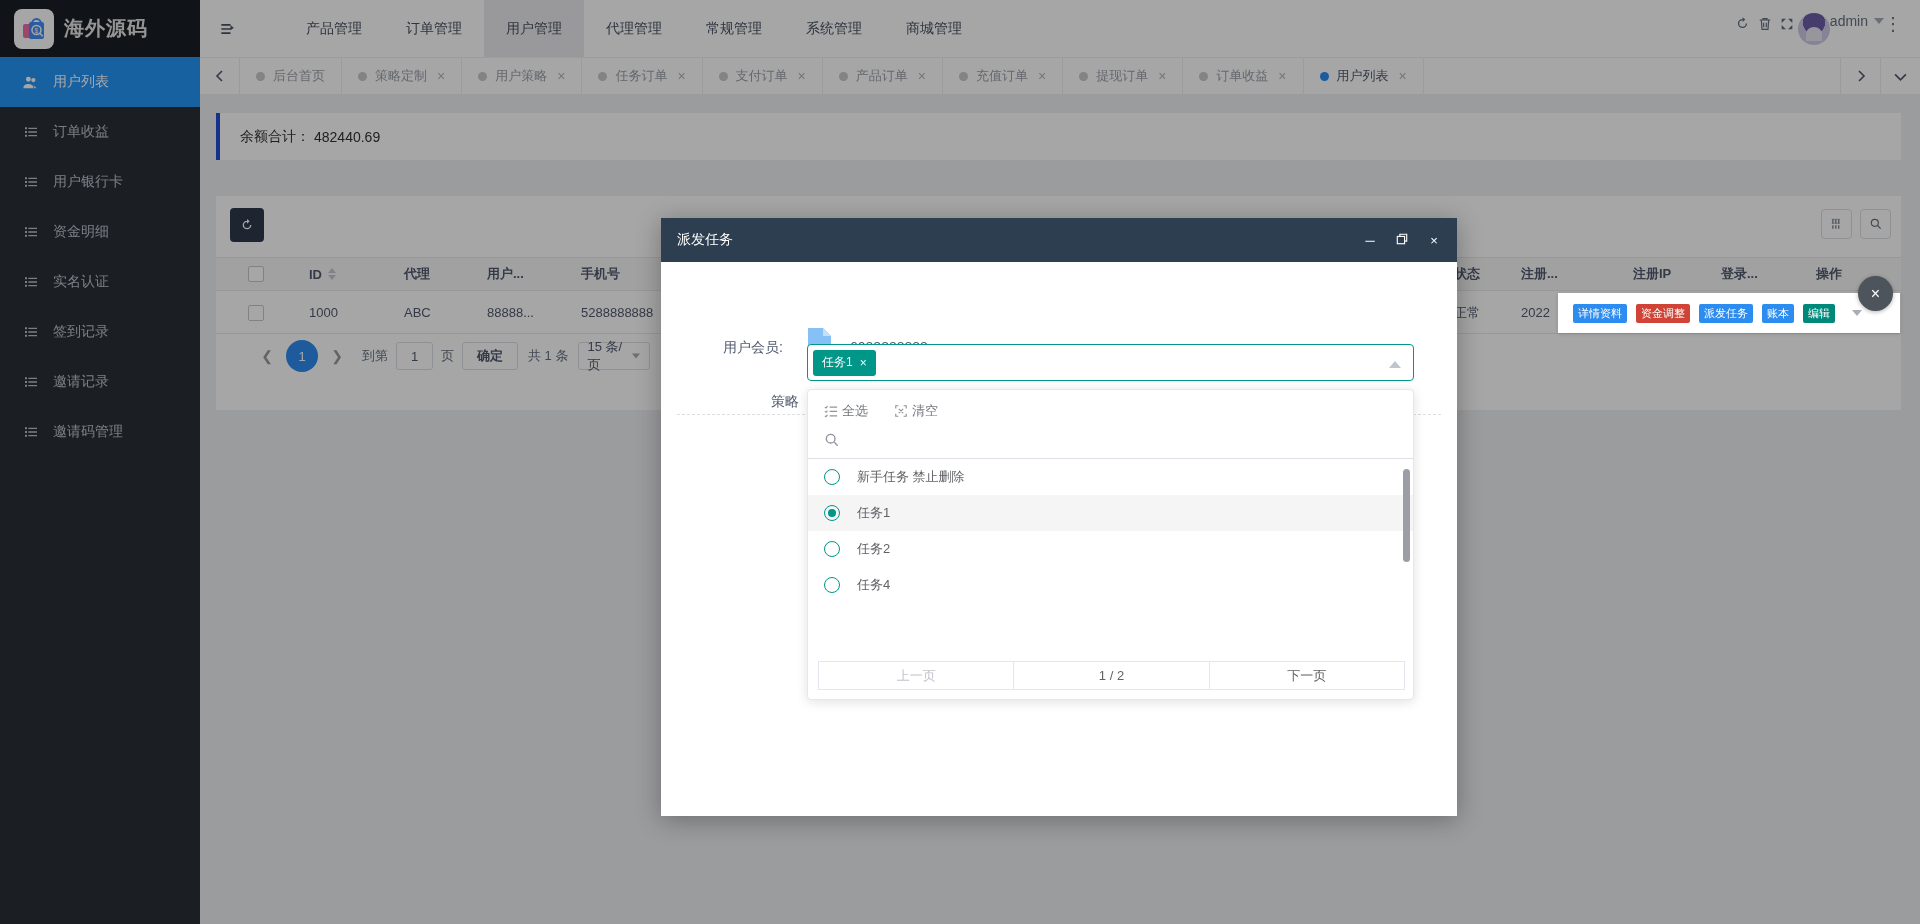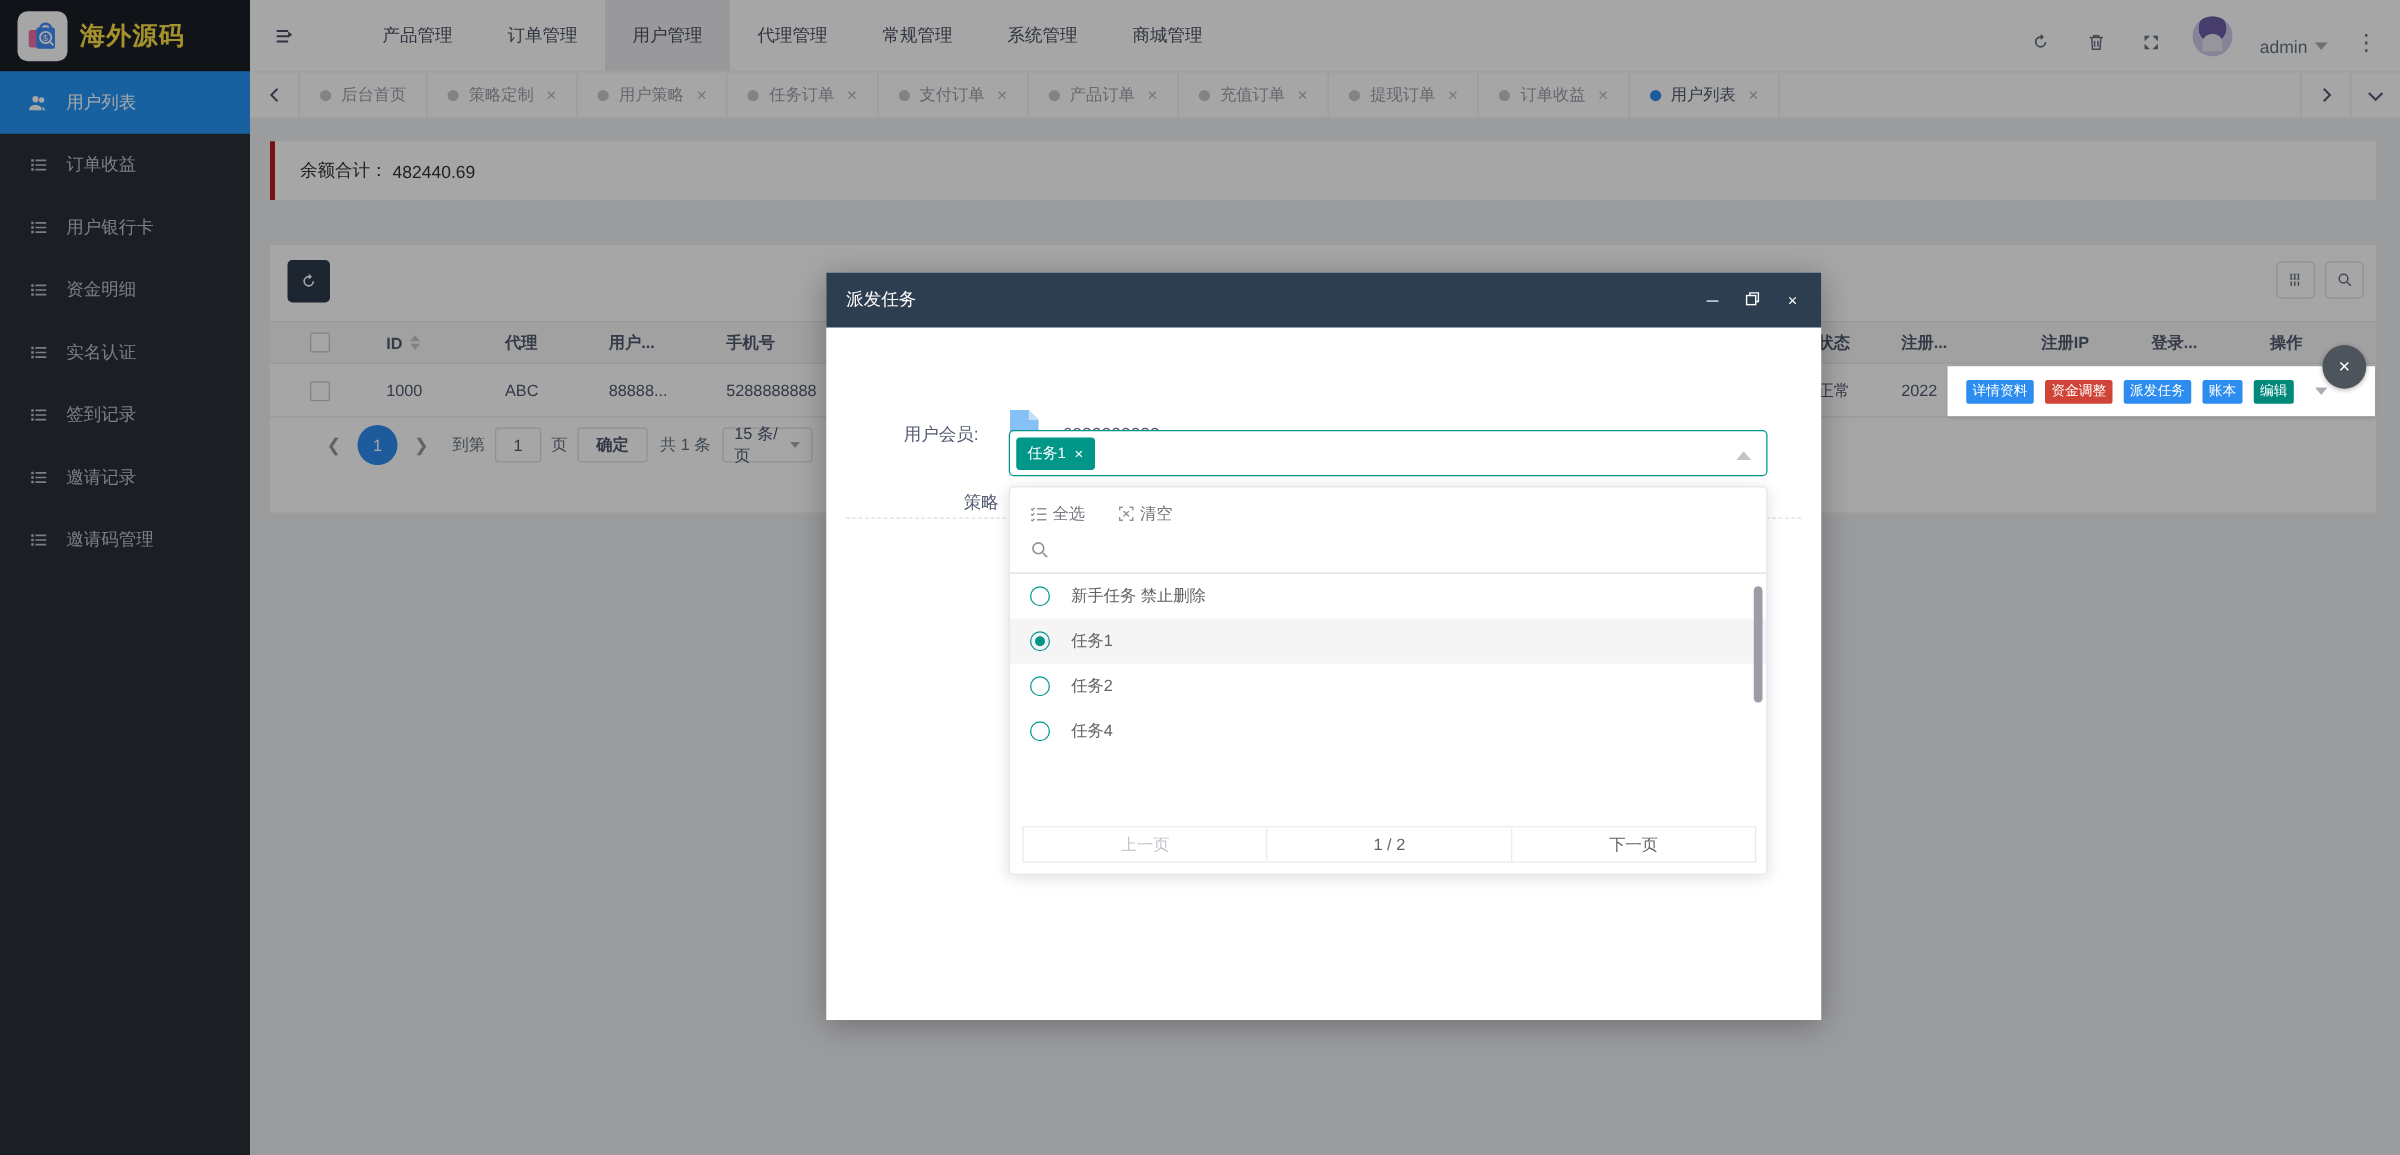--- a/index.html
+++ b/index.html
@@ -3,53 +3,53 @@
 <meta charset="utf-8">
 <style>
   * { margin:0; padding:0; box-sizing:border-box; }
   html,body { width:1920px; height:924px; overflow:hidden; }
   body { font-family:"Liberation Sans","DejaVu Sans",sans-serif; background:#eef0f3; position:relative; color:#515a6e; }
 
   
   .sidebar { position:absolute; left:0; top:0; width:200px; height:924px; background:#2a2f37; z-index:10; }
   .logo-strip { height:57px; background:#1a1e24; display:flex; align-items:center; padding-left:14px; gap:10px; }
   .logo-badge { width:40px; height:40px; background:#fff; border-radius:8px; display:flex; align-items:center; justify-content:center; }
-  .logo-title { color:#fde047; font-size:20px; font-weight:bold; letter-spacing:1px; }
+  .logo-title { color:#e5e5e5; font-size:20px; font-weight:bold; letter-spacing:1px; }
   .side-item { height:50px; display:flex; align-items:center; padding-left:22px; gap:14px; color:#bcc3cd; font-size:14px; cursor:pointer; }
   .side-item.active { background:#2696f8; color:#fff; }
   .side-item .sicon { width:17px; height:17px; display:inline-flex; align-items:center; justify-content:center; }
 
   
   .topbar { position:absolute; left:200px; top:0; width:1720px; height:57px; background:#fff; display:flex; align-items:center; z-index:5; }
   .collapse-btn { width:56px; height:57px; display:flex; align-items:center; justify-content:center; cursor:pointer; }
   .nav-items { display:flex; height:57px; margin-left:28px; }
   .nav-item { width:100px; height:57px; display:flex; align-items:center; justify-content:center; font-size:14px; color:#495060; cursor:pointer; }
   .nav-item.active { background:#ececee; }
-  .topbar-right { margin-left:auto; display:flex; align-items:flex-end; gap:22px; padding-right:18px; }
+  .topbar-right { margin-left:auto; display:flex; align-items:flex-start; padding-right:18px; }
   .tb-icon { width:22px; height:22px; display:flex; align-items:center; justify-content:center; cursor:pointer; }
   .avatar { width:32px; height:32px; border-radius:50%; overflow:hidden; background:radial-gradient(circle at 50% 30%, #6e5fa8 0 40%, #cfc9e6 41% 100%); position:relative; cursor:pointer; }
   .avatar::after { content:""; position:absolute; left:8px; top:14px; width:16px; height:14px; border-radius:50% 50% 0 0; background:#e9e6f2; }
   .admin-box { display:flex; align-items:center; gap:6px; color:#657180; font-size:14px; cursor:pointer; }
   .caret-down { width:0; height:0; border-left:5px solid transparent; border-right:5px solid transparent; border-top:6px solid #a5abb5; }
   .vdots { font-size:18px; color:#657180; cursor:pointer; }
 
   
   .tabbar { position:absolute; left:200px; top:57px; width:1720px; height:37px; background:#fff; border-top:1px solid #f0f0f0; display:flex; z-index:5; }
   .tab-nav-btn { width:40px; height:100%; display:flex; align-items:center; justify-content:center; border-right:1px solid #eee; cursor:pointer; }
   .tab-nav-btn.right { border-right:none; border-left:1px solid #eee; }
   .tabs-flow { display:flex; flex:1; overflow:hidden; }
   .tab { display:flex; align-items:center; gap:8px; padding:0 16px; border-right:1px solid #f0f0f0; font-size:13px; color:#9a9fa8; cursor:pointer; white-space:nowrap; }
   .tab .dot { width:9px; height:9px; border-radius:50%; background:#c8c9cc; }
   .tab.active { color:#515a6e; }
   .tab.active .dot { background:#2d8cf0; }
   .tab .tclose { font-size:14px; color:#b2b6bd; margin-left:2px; }
 
   
   .content { position:absolute; left:200px; top:94px; width:1720px; height:830px; background:#eef0f3; }
-  .balance-card { position:absolute; left:16px; top:19px; width:1685px; height:47px; background:#fff; border-left:4px solid #b91c1c; display:flex; align-items:center; padding-left:20px; font-size:14px; color:#333; }
+  .balance-card { position:absolute; left:16px; top:19px; width:1685px; height:47px; background:#fff; border-left:4px solid #1d4ed8; display:flex; align-items:center; padding-left:20px; font-size:14px; color:#333; }
   .balance-card b { font-weight:normal; margin-left:4px; }
 
   .table-card { position:absolute; left:16px; top:102px; width:1685px; height:214px; background:#fff; }
   .refresh-btn { position:absolute; left:14px; top:12px; width:34px; height:34px; background:#2d3a4b; border-radius:4px; display:flex; align-items:center; justify-content:center; cursor:pointer; }
   .tool-btn { position:absolute; top:13px; width:31px; height:30px; border:1px solid #dcdee2; border-radius:4px; background:#fff; display:flex; align-items:center; justify-content:center; cursor:pointer; }
   .tool-btn.cols { left:1605px; }
   .tool-btn.search { left:1644px; }
 
   .thead { position:absolute; left:0; top:61px; width:1685px; height:34px; background:#f8f8f9; border-top:1px solid #e8eaec; border-bottom:1px solid #e8eaec; font-size:13px; font-weight:bold; color:#515a6e; }
   .trow { position:absolute; left:0; top:96px; width:1685px; height:42px; background:#fff; border-bottom:1px solid #e8eaec; font-size:13px; color:#515a6e; }

